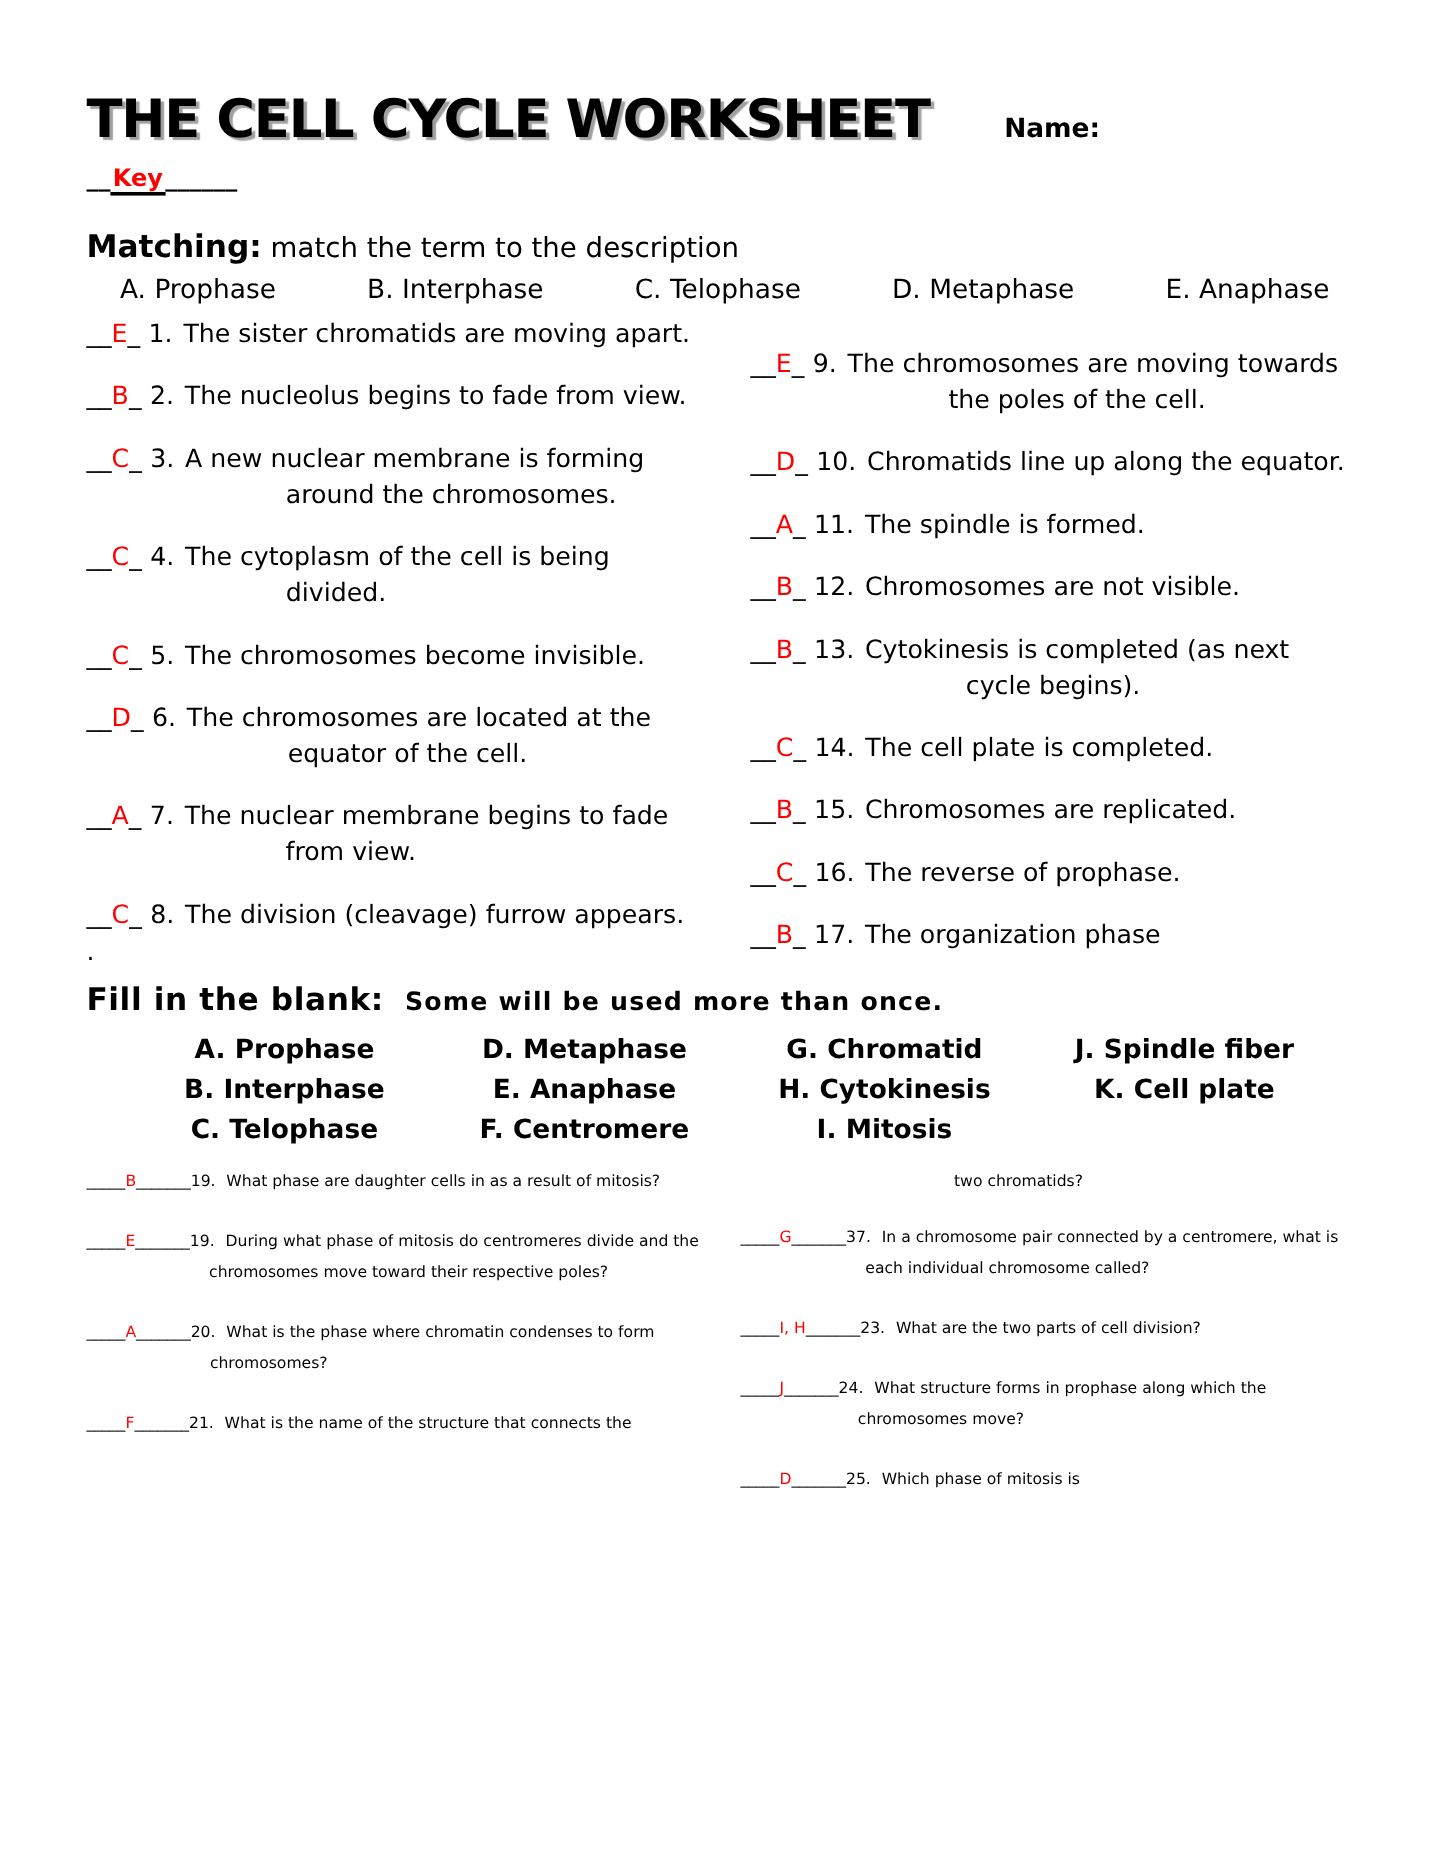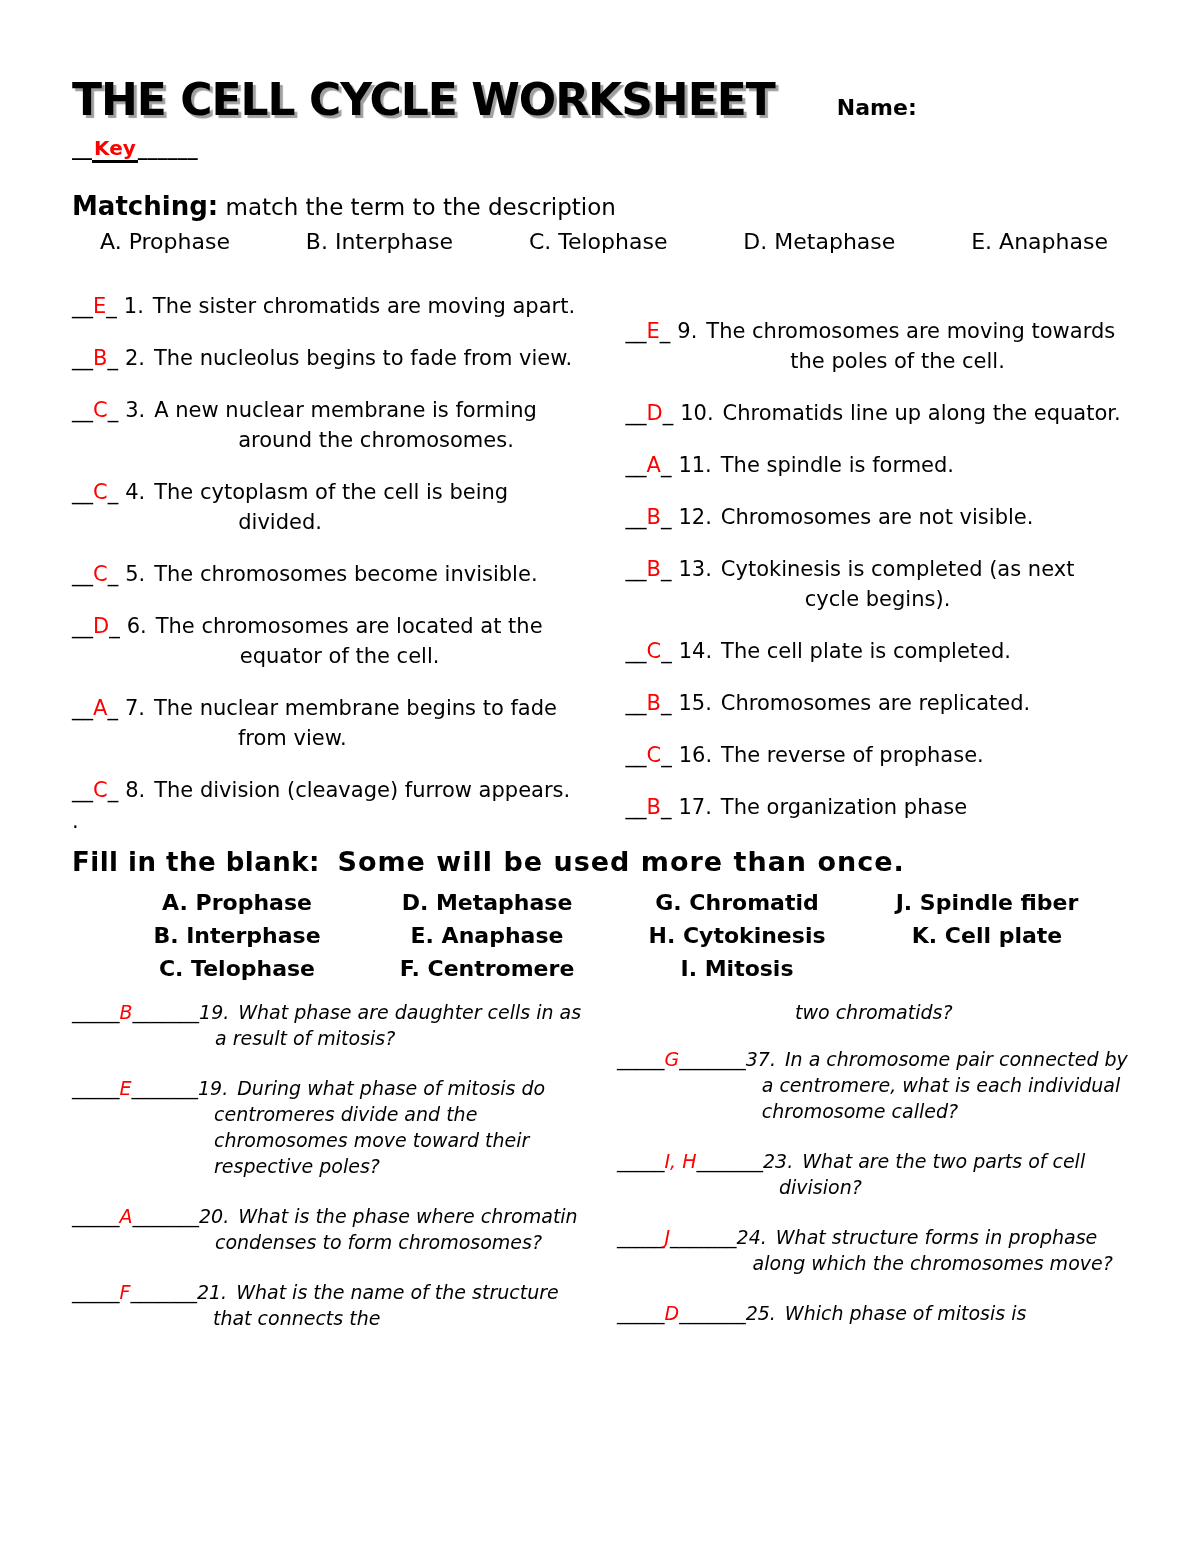--- a/index.html
+++ b/index.html
@@ -17,39 +17,39 @@
   }
   .name-label { font-size:22px; font-weight:bold; margin-left:62px; }
 
   .key-line { font-size:20px; font-weight:bold; margin-top:10px; line-height:29px; }
   .key-ans { color:#ff0000; border-bottom:3px solid #000; padding:0 2px; }
 
   .match-head { margin-top:28px; font-size:23px; line-height:30px; }
   .match-head .hd { font-size:26px; font-weight:bold; }
   .options { display:flex; justify-content:space-between; width:1008px; margin:6px 0 0 28px; font-size:22px; line-height:27px; }
 
-  .cols { display:flex; gap:49px; margin-top:36px; }
+  .cols { display:flex; gap:49px; margin-top:8px; }
   .col { flex:1; min-width:0; font-size:21px; line-height:30px; }
   .col.right { padding-top:25px; }
   .mi { display:flex; margin-bottom:22px; }
   .mi .lbl { white-space:nowrap; }
   .ans { color:#ff0000; }
   .num { margin-left:7px; }
   .mi-text { margin-left:9px; padding-left:84px; text-indent:-84px; }
   .period { font-size:21px; line-height:24px; }
 
   .fill-head { font-size:26px; font-weight:bold; margin-top:2px; line-height:32px; letter-spacing:0.5px; }
-  .fill-head .sub { font-size:27px; margin-left:8px; letter-spacing:1px; }
+  .fill-head .sub { font-size:21px; margin-left:8px; letter-spacing:1px; }
 
   .bank { display:grid; grid-template-columns:250px 250px 250px 250px; margin:8px 0 0 40px;
           font-size:22px; font-weight:bold; line-height:33px; }
   .bank .cell { text-align:center; }
 
   .fcols { display:flex; gap:32px; margin-top:14px; }
-  .fcol { flex:1; min-width:0; font-size:19px; line-height:26px;font-style:italic; }
+  .fcol { flex:1; min-width:0; font-size:13px; line-height:26px; }
   .fq { display:flex; margin-bottom:24px; }
   .fq .lbl { white-space:nowrap; }
   .fq-text { padding-left:16px; text-indent:-16px; }
   .fq-text .qtxt { margin-left:9px; }
   .overflow-line { margin-left:178px; margin-bottom:21px; }
 </style>
 </head>
 <body>
 
 <div class="page">

